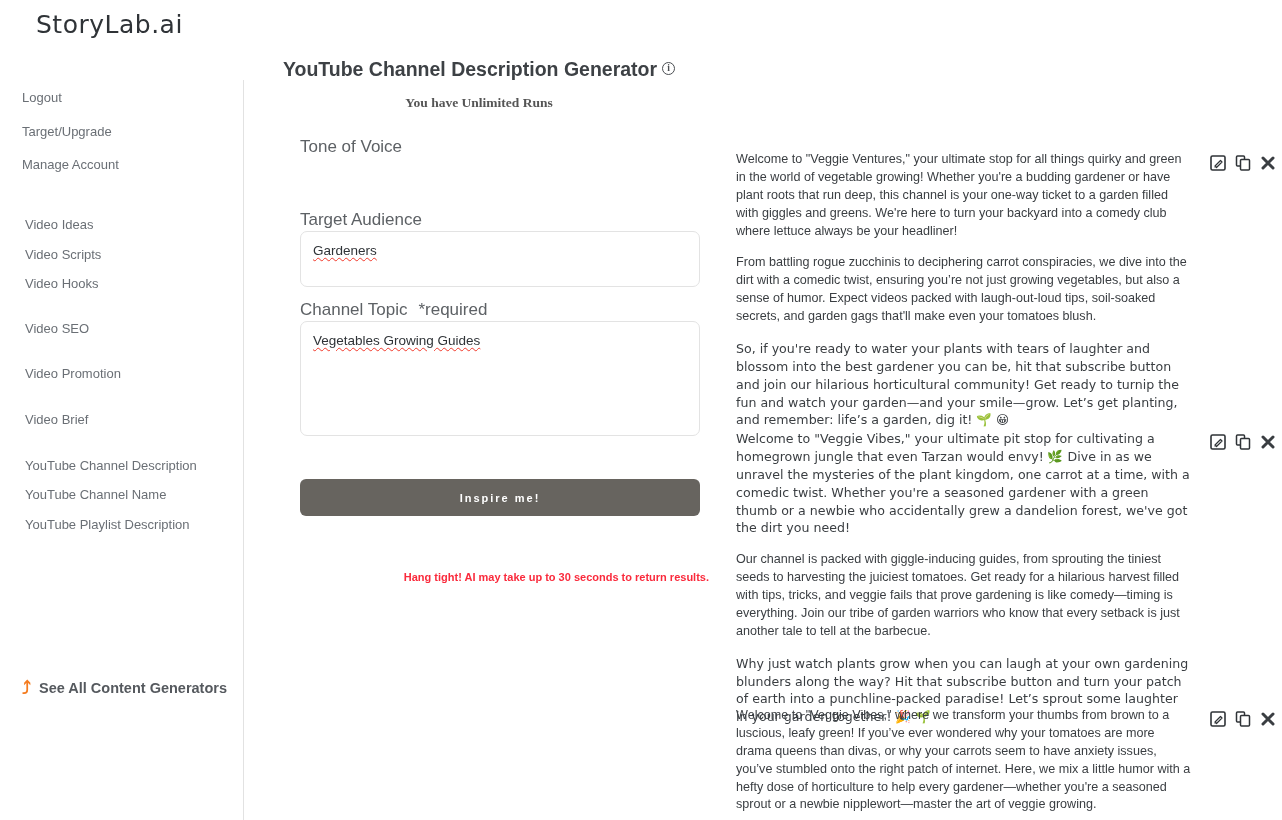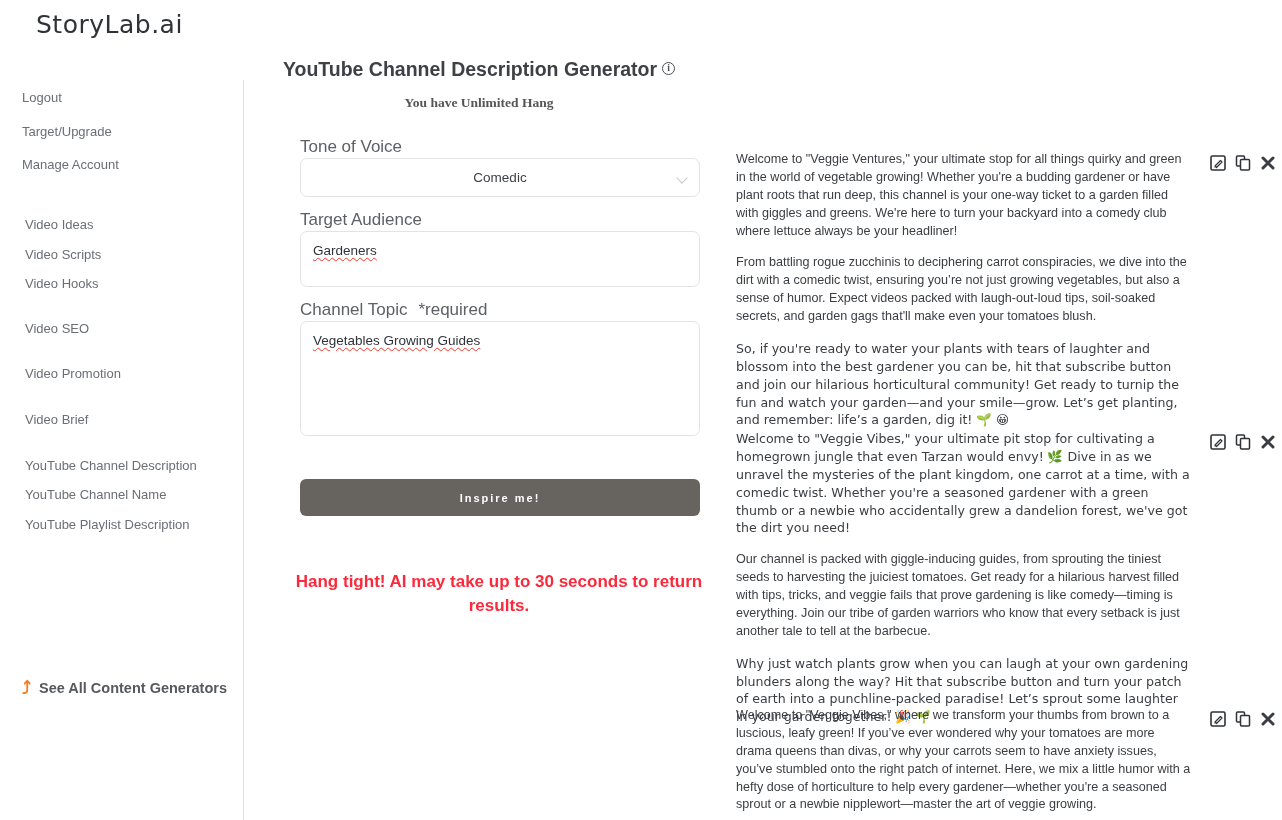--- a/index.html
+++ b/index.html
@@ -99,21 +99,21 @@
   }
   .inspire-btn {
     position: absolute; left: 56px; top: 467px;
     width: 400px; height: 37px; border: none; border-radius: 6px;
     background: #67645f; color: #ffffff; font-size: 11px;
     font-weight: bold; letter-spacing: 2px; cursor: pointer;
     font-family: "Liberation Sans", sans-serif;
   }
   .hang {
     position: absolute; left: 45px; top: 558px; width: 420px;
-    text-align: center; color: #fa2a3c; font-size: 17px;
+    text-align: right; color: #fa2a3c; font-size: 11px;
     font-weight: bold; line-height: 1.4;
   }
 
   
   .results { position: absolute; left: 720px; top: 0; width: 562px; height: 820px; }
   .result-block { position: absolute; left: 16px; width: 546px; }
   .result-text { width: 455px; font-size: 12.6px; line-height: 1.42; color: #3a3e42; }
   .result-text p { margin: 0 0 14px 0; }
   .result-text p:last-child { margin-bottom: 0; }
   .actions {
@@ -157,27 +157,23 @@
       <span>See All Content Generators</span>
     </a>
 
     <div class="sidebar-divider"></div>
   </div>
 
   <div class="center">
     <div class="page-title">
       <span>YouTube Channel Description Generator</span><span class="info-icon">i</span>
     </div>
-    <div class="runs">You have Unlimited Hang</div>
+    <div class="runs">You have Unlimited Runs</div>
 
     <div class="field-label lbl-tone">Tone of Voice</div>
-    <div class="select-box">
-      <span>Comedic</span>
-      <span class="chev"></span>
-    </div>
 
     <div class="field-label lbl-aud">Target Audience</div>
     <div class="ta ta-aud">
       <span class="sp-err">Gardeners</span>
     </div>
 
     <div class="field-label lbl-topic">
       <span>Channel Topic</span><span class="req">*required</span>
     </div>
     <div class="ta ta-topic">

